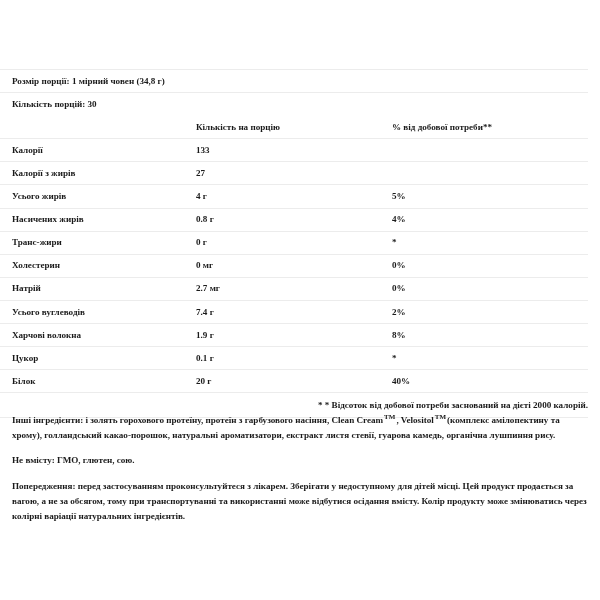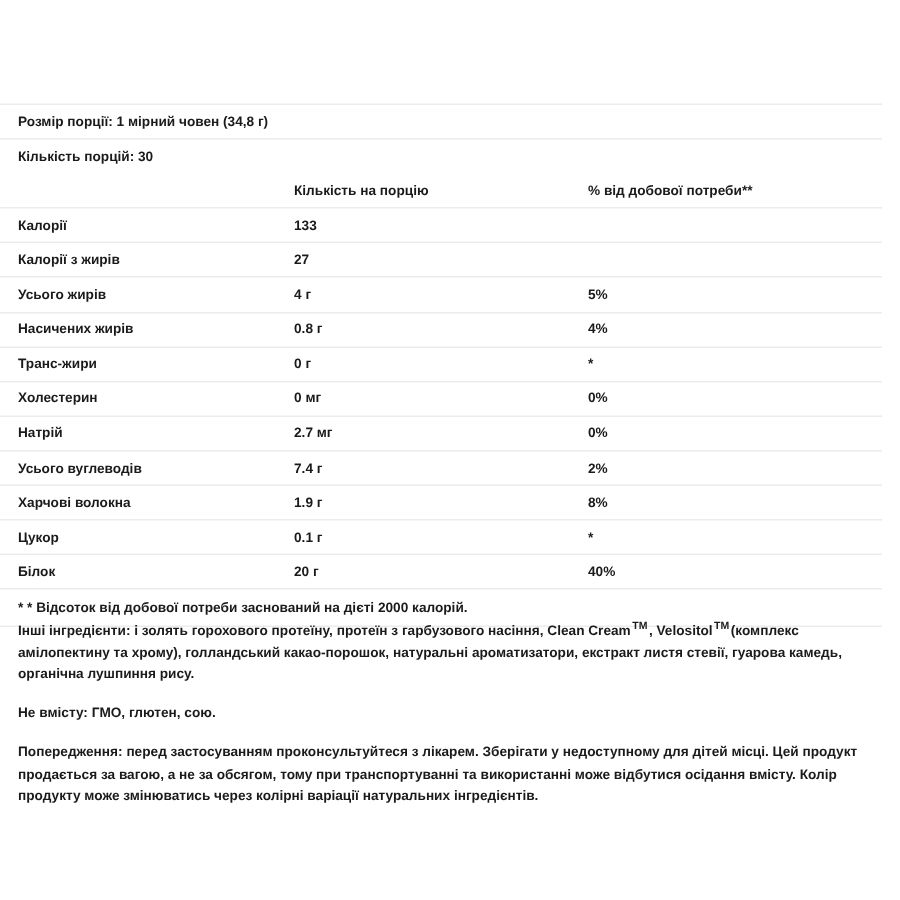--- a/index.html
+++ b/index.html
@@ -16,20 +16,21 @@
     color: #1a1a1a;
     -webkit-font-smoothing: antialiased;
   }
 
   .page {
     width: 600px;
     height: 600px;
     box-sizing: border-box;
     padding: 0;
     position: relative;
+    font-family: Liberation Serif, serif;
   }
 
   
   .facts-table {
     width: 588px;
     margin: 0;
     border-collapse: collapse;
     table-layout: fixed;
     font-size: 9.1px;
     font-weight: bold;
@@ -54,20 +55,21 @@
   }
 
   .col-label  { width: 348px; padding-left: 12px !important; }
   .col-amount { width: 137px; }
   .col-dv     { width: 91px;  }
 
   .footnote-row td {
     padding-top: 6.5px;
     padding-bottom: 6.5px;
     white-space: normal;
+    text-align: right;
   }
 
   
   .table-wrap {
     position: absolute;
     left: 0;
     top: 69px;
   }
 
   

